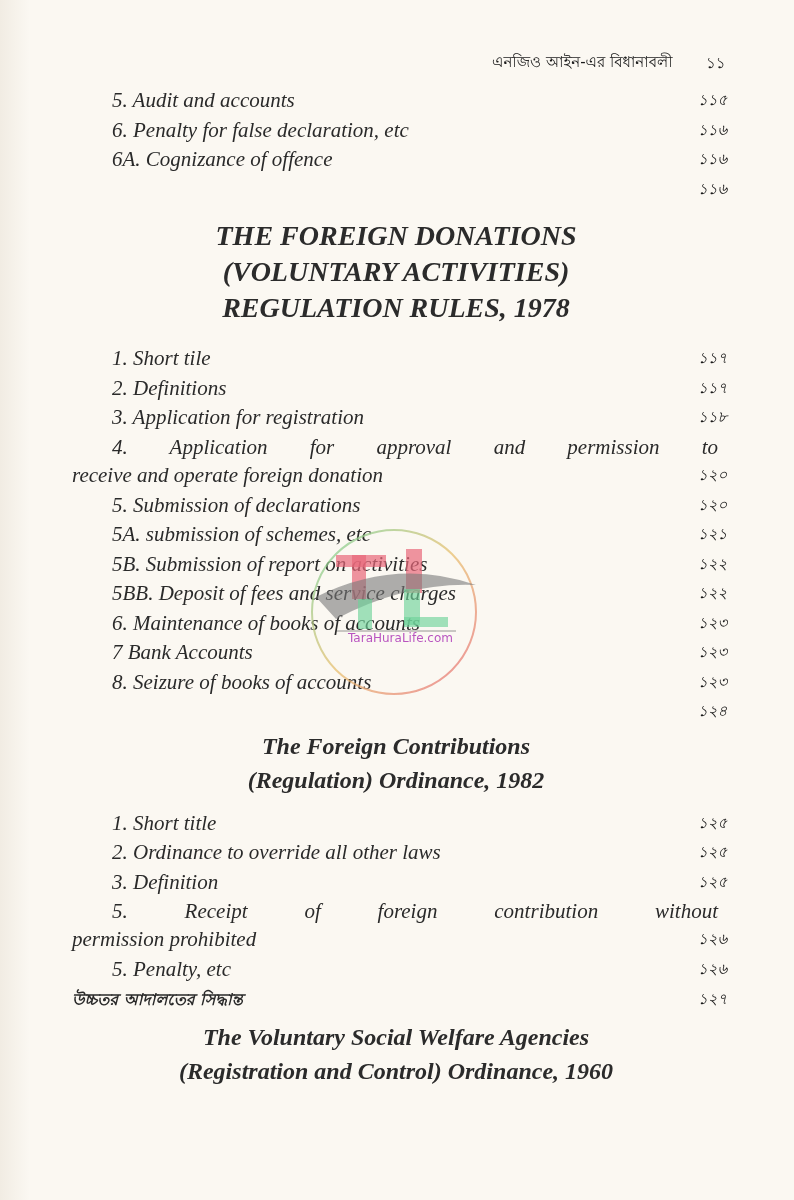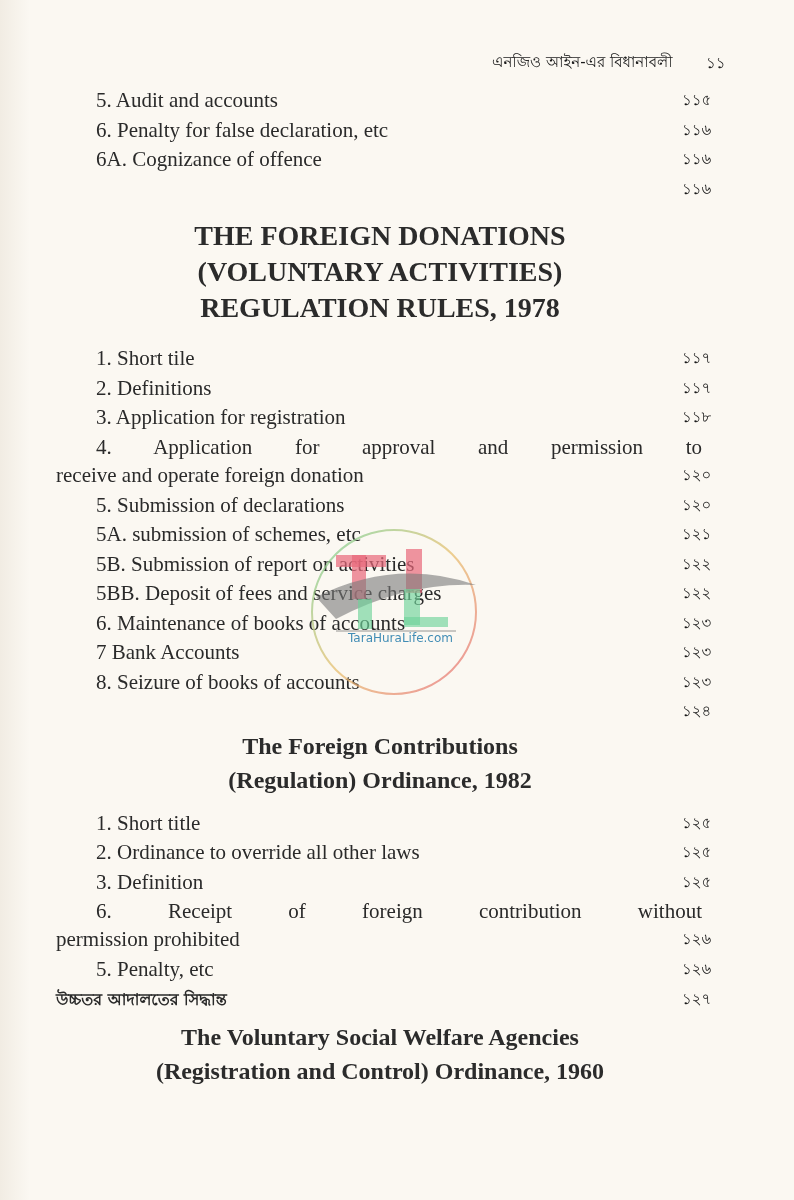--- a/index.html
+++ b/index.html
@@ -40,23 +40,24 @@
     .header-page {
       position: absolute;
       left: 706px;
       top: 1px;
       font-family: "DejaVu Sans", sans-serif;
       font-size: 15px;
       color: #1a1a1a;
     }
     .content {
       position: absolute;
-      left: 56px;
+      left: 72px;
       top: 86px;
       width: 648px;
+      font-style: italic;
     }
     .row {
       position: relative;
       font-size: 21px;
       line-height: 29.5px;
       height: 29.5px;
       white-space: nowrap;
     }
     .row .label {
       position: absolute;
@@ -224,21 +225,21 @@
     </div>
     <div class="row">
       <span class="label">2. Ordinance to override all other laws</span>
       <span class="pg">১২৫</span>
     </div>
     <div class="row">
       <span class="label">3. Definition</span>
       <span class="pg">১২৫</span>
     </div>
     <div class="row wrap">
-      <span class="line1">6. Receipt of foreign contribution without</span>
+      <span class="line1">5. Receipt of foreign contribution without</span>
       <span class="line2">permission prohibited</span>
       <span class="pg">১২৬</span>
     </div>
     <div class="row">
       <span class="label">5. Penalty, etc</span>
       <span class="pg">১২৬</span>
     </div>
     <div class="row bn">
       <span class="label">উচ্চতর আদালতের সিদ্ধান্ত</span>
       <span class="pg">১২৭</span>
@@ -263,14 +264,14 @@
     <circle cx="98" cy="85" r="82" fill="none" stroke="url(#ringGrad)" stroke-width="2" opacity="0.75"></circle>
     <rect x="40" y="28" width="50" height="12" fill="#e8687a" opacity="0.7"></rect>
     <rect x="56" y="28" width="14" height="44" fill="#e8687a" opacity="0.7"></rect>
     <rect x="110" y="22" width="16" height="44" fill="#e8687a" opacity="0.7"></rect>
     <path d="M20 70 Q100 30 180 58 Q110 55 40 92 Z" fill="#7a7a7a" opacity="0.6"></path>
     <rect x="62" y="72" width="14" height="30" fill="#6fd39a" opacity="0.65"></rect>
     <rect x="108" y="62" width="16" height="36" fill="#6fd39a" opacity="0.65"></rect>
     <rect x="108" y="90" width="44" height="10" fill="#6fd39a" opacity="0.65"></rect>
     <line x1="40" y1="104" x2="160" y2="104" stroke="#555" stroke-width="1" opacity="0.6"></line>
   </svg>
-  <span style="position:absolute;left:52px;top:104px;font-family:'DejaVu Sans',sans-serif;font-size:12px;color:#0369a1;opacity:0.75;">TaraHuraLife.com</span>
+  <span style="position:absolute;left:52px;top:104px;font-family:'DejaVu Sans',sans-serif;font-size:12px;color:#a21caf;opacity:0.75;">TaraHuraLife.com</span>
 </div>
 
 </body></html>

